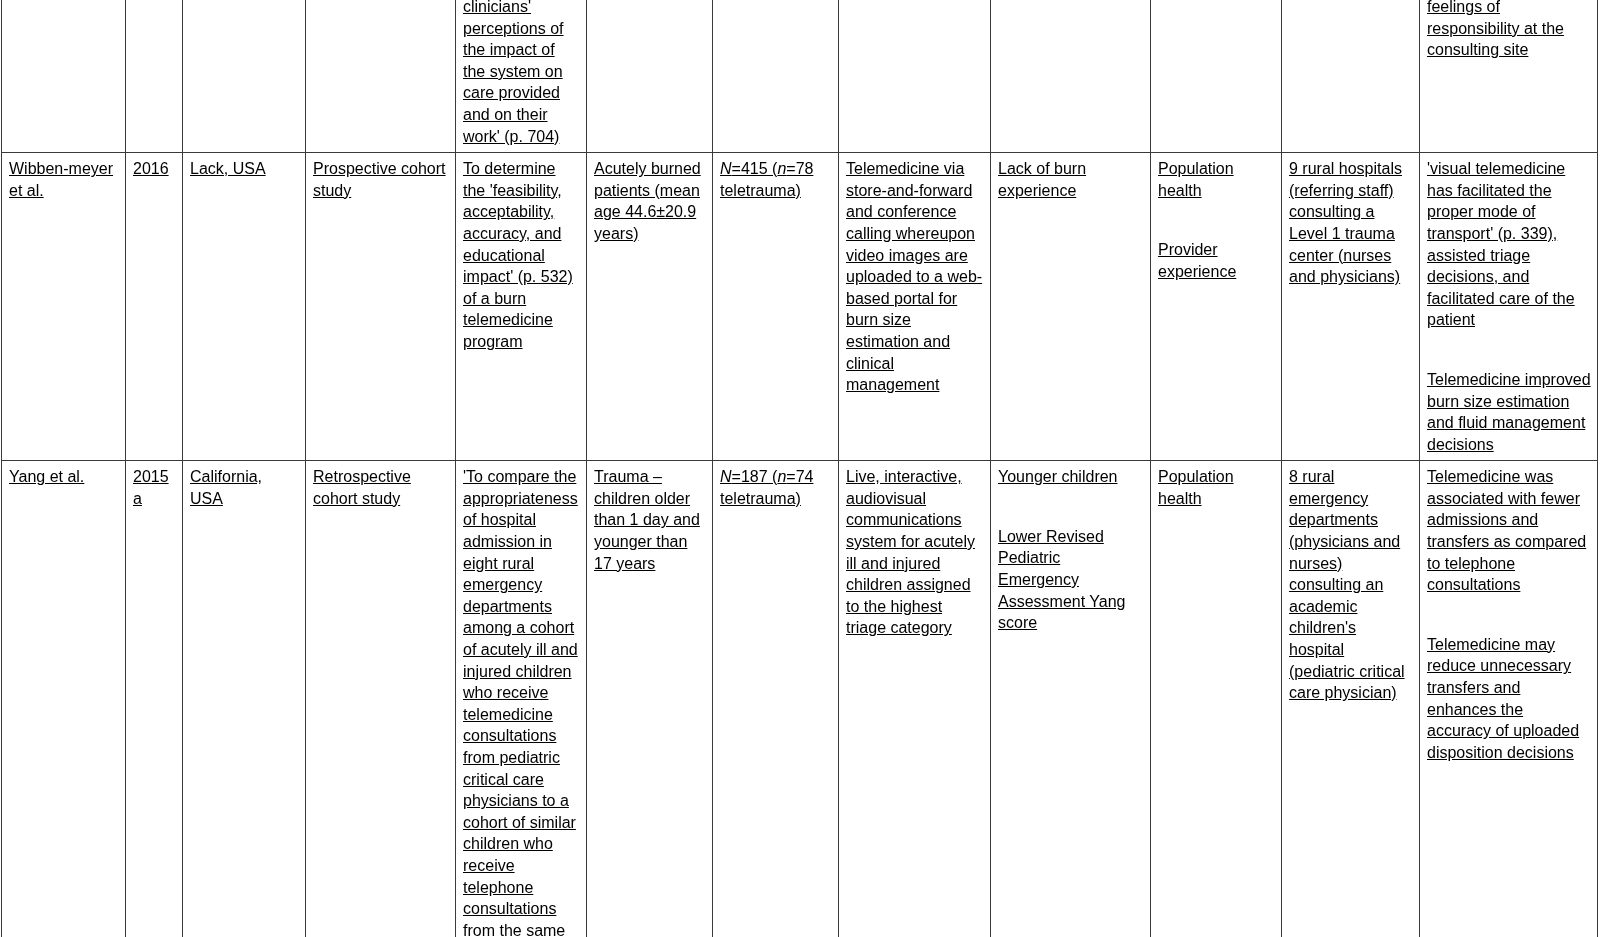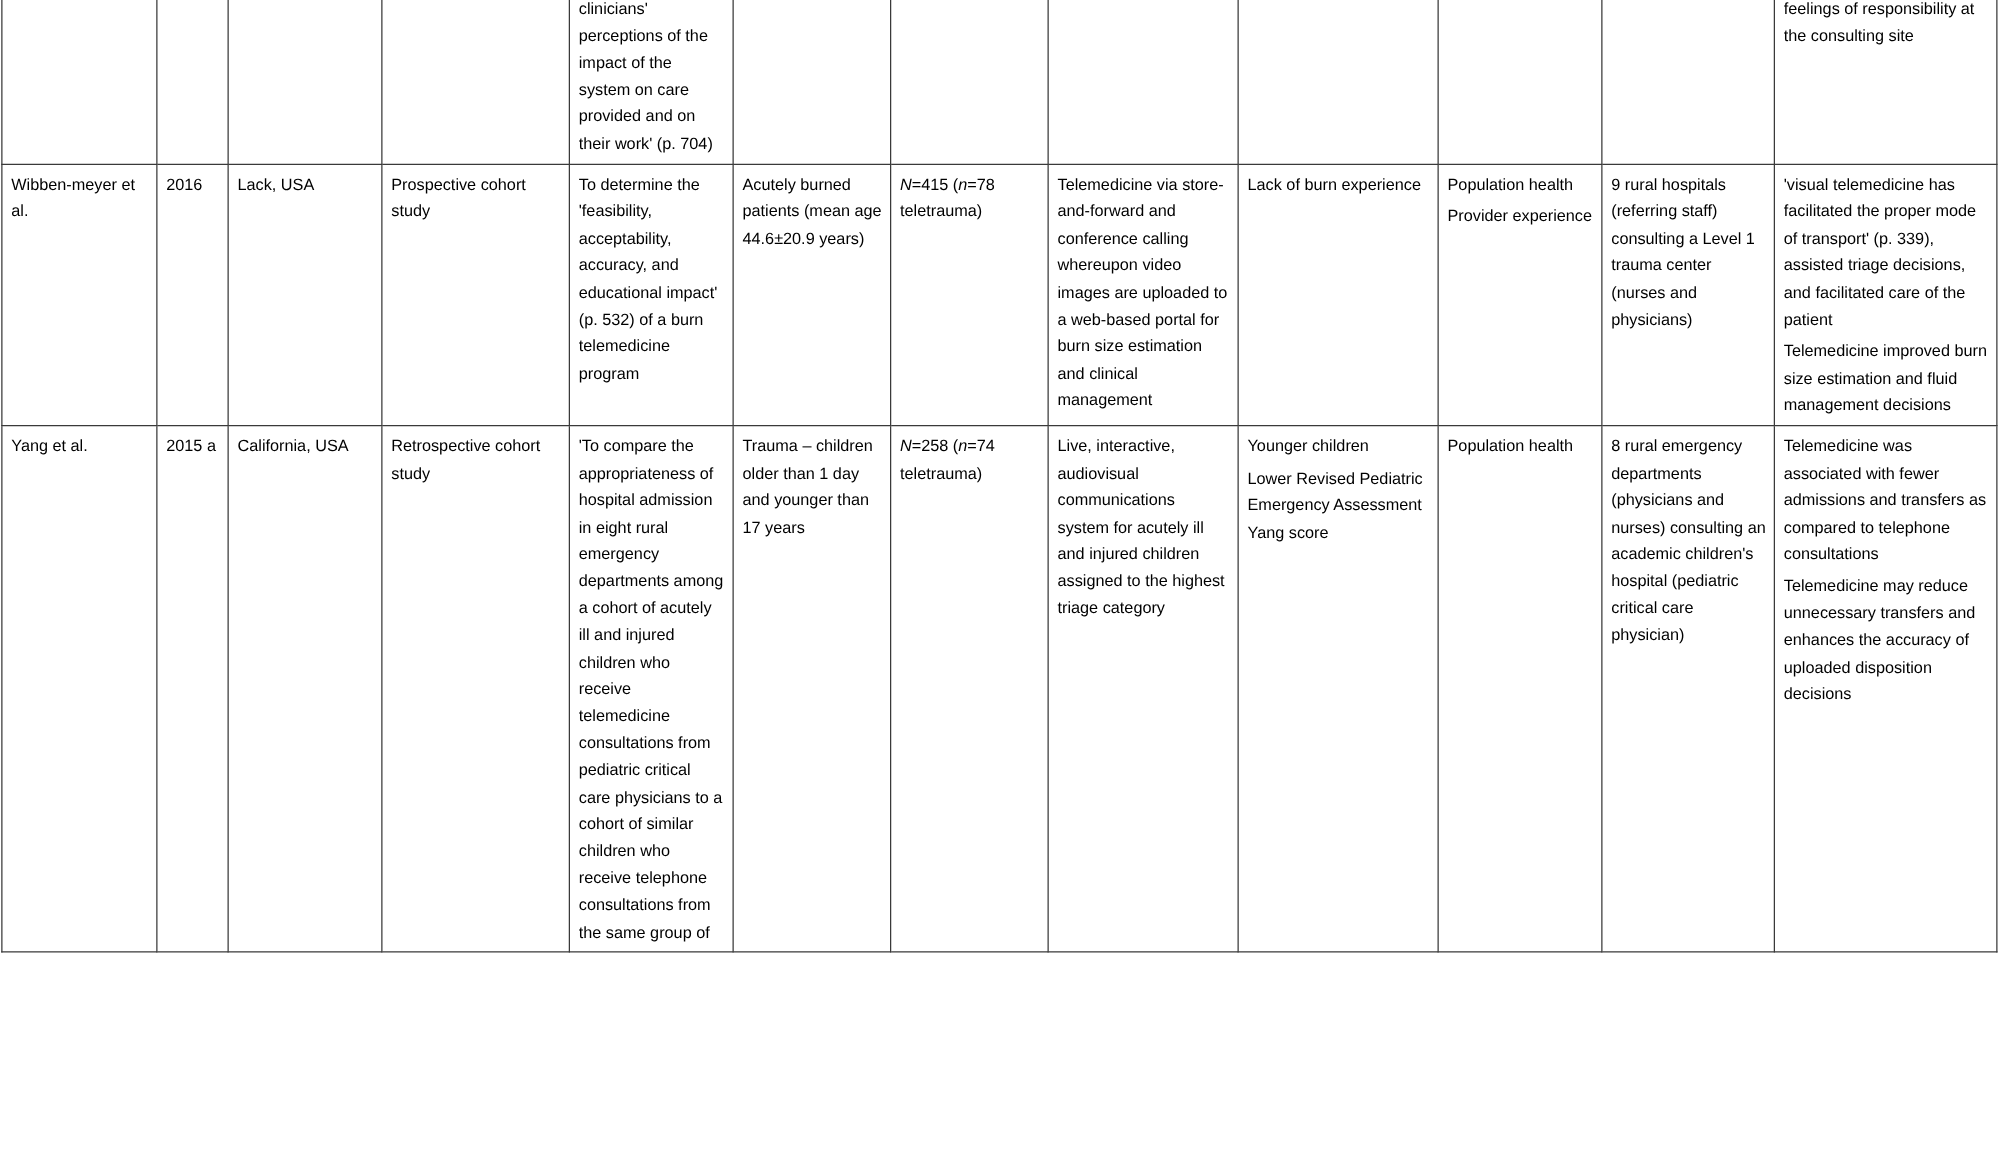--- a/index.html
+++ b/index.html
@@ -24,25 +24,26 @@
     border-collapse: collapse;
     table-layout: fixed;
     width: 1597px;
     margin-left: 1px;
     border-spacing: 0;
   }
   table.evidence-table td {
     border: 1.5px solid #3a3a3a;
     vertical-align: top;
     padding: 5px 6px 5px 7px;
-    font-size: 13px;
+    font-size: 16px;
     line-height: 21.6px;
     word-wrap: break-word;
     overflow-wrap: break-word;
     hyphens: none;
+    text-decoration: underline;
   }
   
   col.c0 { width: 124px; }
   col.c1 { width: 57px; }
   col.c2 { width: 123px; }
   col.c3 { width: 150px; }
   col.c4 { width: 131px; }
   col.c5 { width: 126px; }
   col.c6 { width: 126px; }
   col.c7 { width: 152px; }
@@ -54,21 +55,21 @@
   
   tr.row-clipped td {
     height: 116px;
     border-top: none;
     padding-top: 0;
   }
   tr.row-clipped td .clip-inner {
     margin-top: -4px;
   }
   .para + .para {
-    margin-top: 4px;
+    margin-top: 38px;
   }
   .ital {
     font-style: italic;
   }
 </style>
 </head>
 <body>
 
 <div class="table-wrap">
   <table class="evidence-table">
@@ -128,21 +129,21 @@
         </td>
       </tr>
 
       <tr>
         <td>Yang et al.</td>
         <td>2015 a</td>
         <td>California, USA</td>
         <td>Retrospective cohort study</td>
         <td>'To compare the appropriateness of hospital admission in eight rural emergency departments among a cohort of acutely ill and injured children who receive telemedicine consultations from pediatric critical care physicians to a cohort of similar children who receive telephone consultations from the same group of</td>
         <td>Trauma – children older than 1 day and younger than 17 years</td>
-        <td><span class="ital">N</span><span>=258 (</span><span class="ital">n</span><span>=74 teletrauma)</span></td>
+        <td><span class="ital">N</span><span>=187 (</span><span class="ital">n</span><span>=74 teletrauma)</span></td>
         <td>Live, interactive, audiovisual communications system for acutely ill and injured children assigned to the highest triage category</td>
         <td>
           <div class="para">Younger children</div>
           <div class="para">Lower Revised Pediatric Emergency Assessment Yang score</div>
         </td>
         <td>
           <div class="para">Population health</div>
         </td>
         <td>8 rural emergency departments (physicians and nurses) consulting an academic children's hospital (pediatric critical care physician)</td>
         <td>

